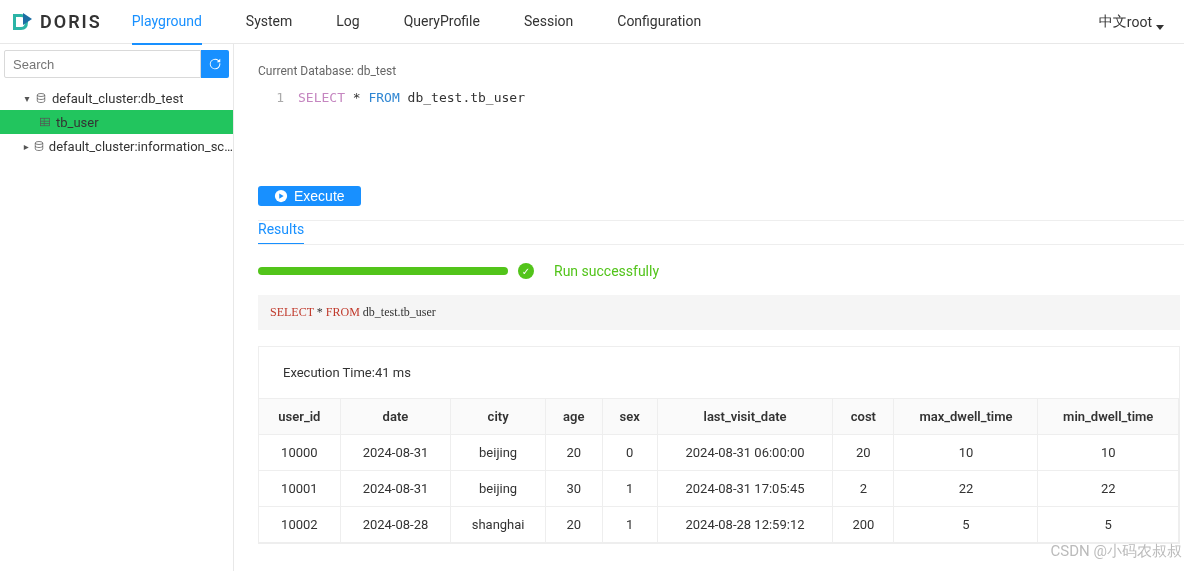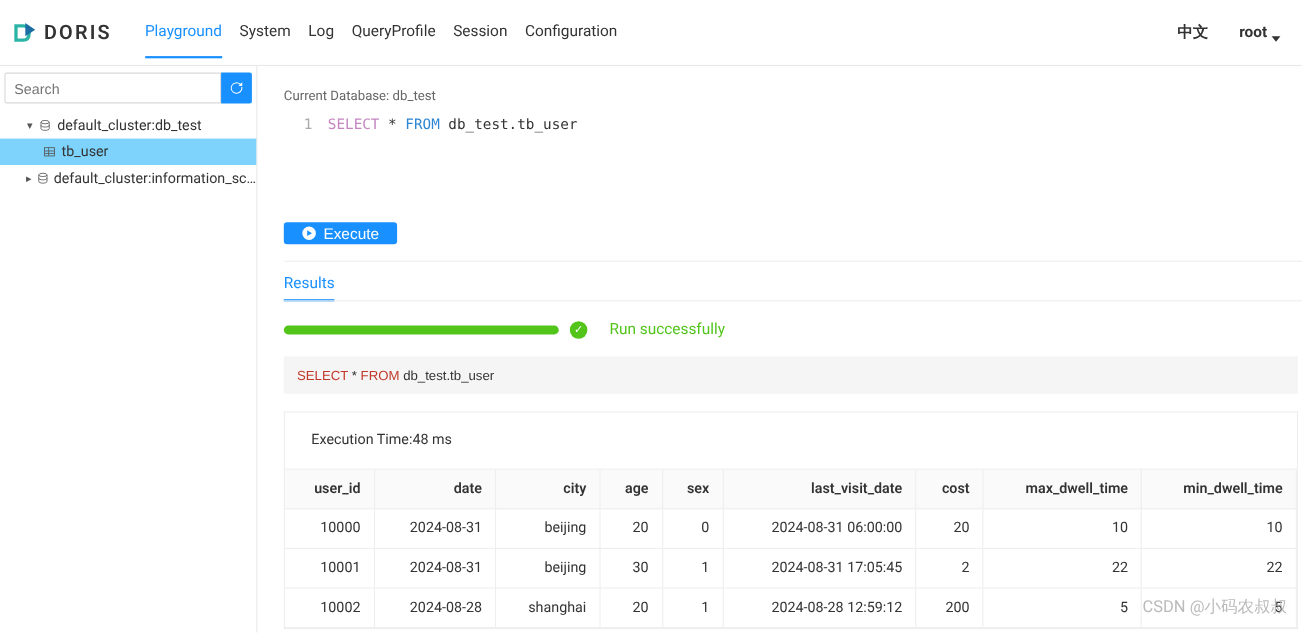--- a/index.html
+++ b/index.html
@@ -1,73 +1,73 @@
 <!DOCTYPE html>
 <html><head>
 <meta charset="utf-8">
 <style>
 * { margin: 0; padding: 0; box-sizing: border-box; }
 body { font-family: -apple-system, BlinkMacSystemFont, "Segoe UI", Roboto, "Helvetica Neue", Arial, sans-serif; font-size: 14px; color: #333; background: #fff; overflow: hidden; width: 1184px; height: 575px; }
-.header { display: flex; align-items: center; height: 60px; border-bottom: 1px solid #e8e8e8; padding: 0 20px 0 10px; }
+.header { display: flex; align-items: center; height: 44px; border-bottom: 1px solid #e8e8e8; padding: 0 20px 0 10px; }
 .logo-wrap { display: flex; align-items: center; gap: 6px; margin-right: 30px; }
 .logo-mark { width: 24px; height: 24px; }
 .logo-text { font-size: 18px; font-weight: 600; letter-spacing: 2px; color: #333; }
-.tabs { display: flex; gap: 16px; flex: 1; }
+.tabs { display: flex; gap: 44px; flex: 1; }
 .tab { color: #333; cursor: pointer; padding: 14px 0; border-bottom: 2px solid transparent; font-size: 14px; }
 .tab.active { color: #1890ff; border-bottom-color: #1890ff; }
-.header-right { display: flex; align-items: center; gap: 28px; font-weight: bold; }
+.header-right { display: flex; align-items: center; gap: 0; }
 .lang { cursor: pointer; }
 .user { cursor: pointer; display: flex; align-items: flex-end; gap: 4px; }
 .caret-down { width: 0; height: 0; border-left: 4px solid transparent; border-right: 4px solid transparent; border-top: 5px solid #333; }
 .main { display: flex; height: calc(100% - 48px); }
 .sidebar { width: 234px; border-right: 1px solid #e8e8e8; display: flex; flex-direction: column; }
 .search-row { display: flex; padding: 6px 4px 6px 4px; gap: 0; }
 .search-input { flex: 1; height: 28px; border: 1px solid #d9d9d9; padding: 0 8px; font-size: 13px; outline: none; border-radius: 2px 0 0 2px; }
 .search-btn { width: 28px; height: 28px; background: #1890ff; border: none; display: flex; align-items: center; justify-content: center; cursor: pointer; border-radius: 0 2px 2px 0; }
 .search-btn svg { width: 14px; height: 14px; fill: #fff; }
 .tree { padding: 2px 0; font-size: 13px; }
 .tree-row { display: flex; align-items: center; height: 24px; cursor: pointer; padding-left: 4px; }
-.tree-row.selected { background: #7dd3fc; }
+.tree-row.selected { background: #22c55e; }
 .tree-arrow { width: 14px; display: inline-flex; justify-content: center; font-size: 10px; color: #555; }
 .tree-icon { width: 14px; height: 14px; display: inline-flex; align-items: center; justify-content: center; margin-right: 4px; }
 .tree-icon svg { width: 12px; height: 12px; fill: #555; }
 .tree-label { white-space: nowrap; overflow: hidden; text-overflow: ellipsis; }
 .indent-1 { padding-left: 20px; }
 .indent-2 { padding-left: 38px; }
 .content { flex: 1; display: flex; flex-direction: column; padding: 20px 0 0 24px; overflow: hidden; }
 .editor-bar { display: flex; align-items: center; gap: 12px; margin-bottom: 8px; }
 .editor-lbl { font-size: 14px; }
 .format-btn { border: 1px solid #d9d9d9; background: #fff; padding: 3px 10px; font-size: 13px; cursor: pointer; border-radius: 2px; }
 .clear-link { margin-left: auto; color: #1890ff; cursor: pointer; font-size: 13px; margin-right: 0; }
 .db-line { font-size: 12px; color: #666; margin-bottom: 10px; }
 .code-editor { font-family: Menlo, Consolas, monospace; font-size: 13px; line-height: 20px; height: 90px; }
 .gutter-num { display: inline-block; width: 26px; text-align: right; color: #aaa; margin-right: 14px; }
 .kw-select { color: #c586c0; }
 .kw-from { color: #2f86d2; }
 .exec-row { margin-top: 8px; }
 .exec-btn { background: #1890ff; color: #fff; border: none; padding: 2px 16px; font-size: 14px; border-radius: 3px; cursor: pointer; display: inline-flex; align-items: center; gap: 6px; }
 .play-icon { width: 14px; height: 14px; }
 .divider { border: none; border-top: 1px solid #eee; }
-.results-tab-row { margin-top: 12px; }
+.results-tab-row { }
 .results-tab { color: #1890ff; border-bottom: 2px solid #1890ff; display: inline-block; padding-bottom: 6px; font-size: 14px; }
 .results-underline { border-bottom: 1px solid #eee; margin-top: -1px; }
 .progress-row { display: flex; align-items: center; gap: 10px; margin-top: 18px; }
 .progress-bar { width: 250px; height: 8px; background: #52c41a; border-radius: 4px; }
 .check-circle { width: 16px; height: 16px; background: #52c41a; border-radius: 50%; display: inline-flex; align-items: center; justify-content: center; color: #fff; font-size: 10px; }
 .run-msg { color: #52c41a; margin-left: 10px; }
-.query-echo { background: #f5f5f5; padding: 10px 12px; font-family: Liberation Sans, sans-serif; font-size: 12px; margin-top: 16px; width: calc(100% - 4px); }
+.query-echo { background: #f5f5f5; padding: 10px 12px; font-family: Liberation Serif, serif; font-size: 12px; margin-top: 16px; width: calc(100% - 4px); }
 .q-select { color: #c0392b; }
 .q-star { color: #333; }
 .q-from { color: #c0392b; }
 .exec-time-box { border: 1px solid #eee; border-bottom: none; margin-top: 16px; padding: 18px 24px; display: flex; font-size: 13px; width: calc(100% - 4px); }
 .table-wrap { border: 1px solid #eee; width: calc(100% - 4px); overflow-x: auto; }
 table { border-collapse: collapse; width: 100%; min-width: 900px; }
-th, td { text-align: right; padding: 10px 12px; border-bottom: 1px solid #eee; border-right: 1px solid #eee; font-size: 13px; white-space: nowrap; }
+th, td { text-align: center; padding: 10px 12px; border-bottom: 1px solid #eee; border-right: 1px solid #eee; font-size: 13px; white-space: nowrap; }
 th { font-weight: 600; background: #fafafa; }
-.watermark { position: fixed; right: 14px; bottom: 14px; color: #bbb; font-size: 15px; pointer-events: none; }
+.watermark { position: fixed; right: 2px; bottom: 14px; color: #bbb; font-size: 15px; pointer-events: none; }
 </style>
 </head>
 <body>
 
 <div class="header">
   <div class="logo-wrap">
     <svg class="logo-mark" viewBox="0 0 24 24">
       <path d="M3 4 L11 4 Q18 4 18 12 Q18 20 11 20 L3 20 Z" fill="#2bb4a6"></path>
       <path d="M6 7 L11 7 Q15 7 15 12 Q15 17 11 17 L6 17 Z" fill="#fff"></path>
       <path d="M13 3 L22 9 L13 15 Z" fill="#1c6ea4"></path>
@@ -160,21 +160,21 @@
     <div class="progress-row">
       <div class="progress-bar"></div>
       <span class="check-circle">✓</span>
       <span class="run-msg">Run successfully</span>
     </div>
     <div class="query-echo">
       <span class="q-select">SELECT</span> <span class="q-star">*</span> <span class="q-from">FROM</span> <span>db_test.tb_user</span>
     </div>
     <div class="exec-time-box">
       <span>Execution Time:</span>
-      <span>48 ms</span>
+      <span>41 ms</span>
     </div>
     <div class="table-wrap">
       <table>
         <thead>
             <tr id="thead-row">
               <th>user_id</th>
               <th>date</th>
               <th>city</th>
               <th>age</th>
               <th>sex</th>

